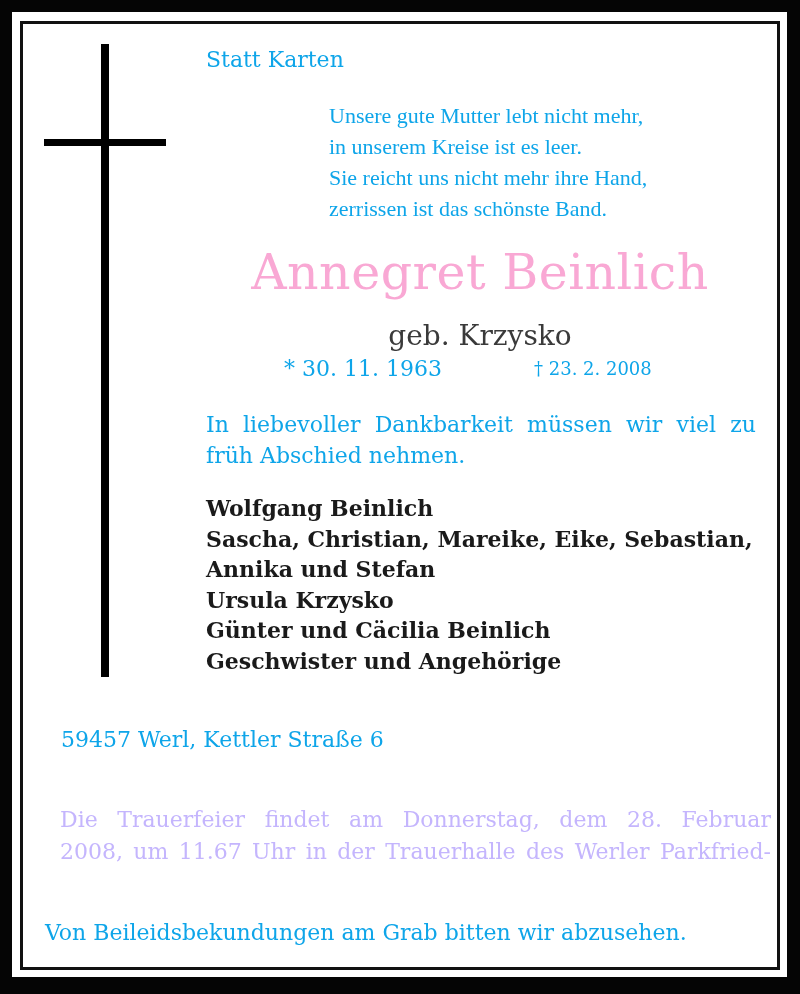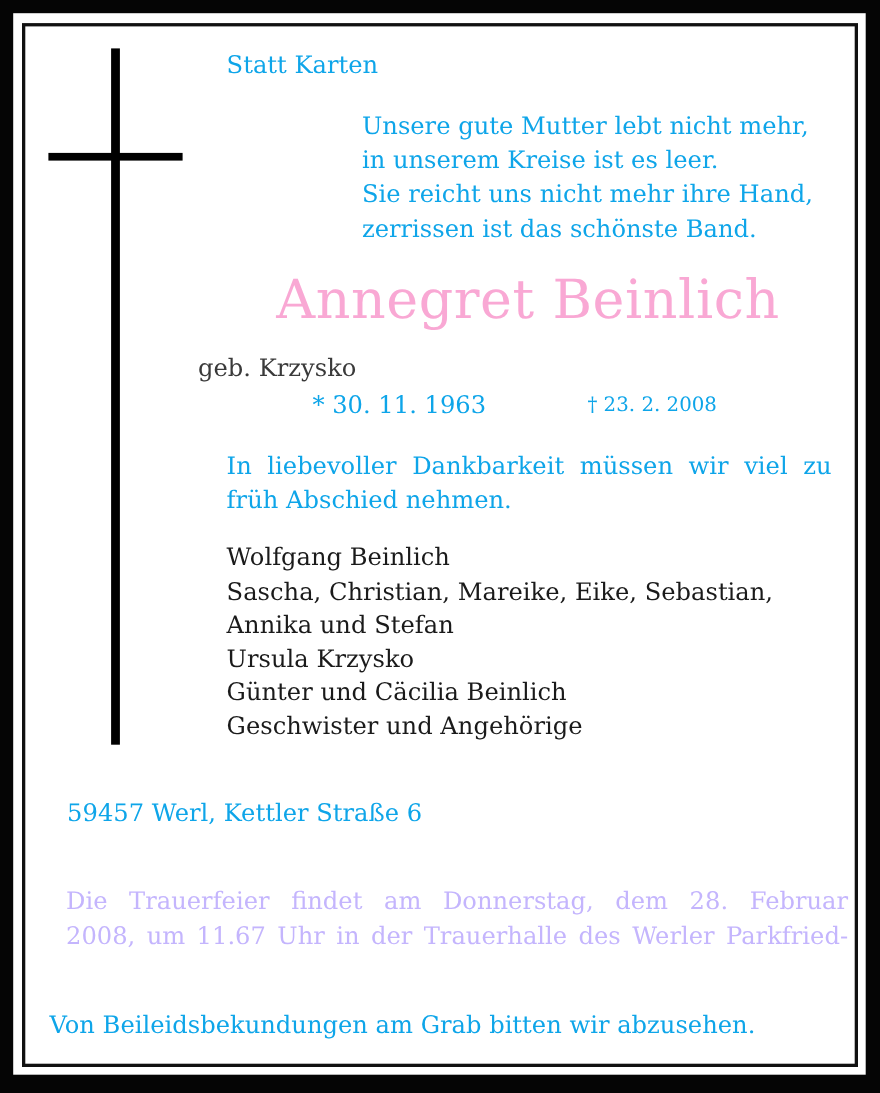--- a/index.html
+++ b/index.html
@@ -50,37 +50,38 @@
       position: absolute;
       white-space: nowrap;
       font-size: 22px;
       line-height: 31px;
       color: #0ea5e9;
     }
     .statt-karten {
       left: 206px; top: 44px;
     }
     .poem {
-      left: 329px; top: 100px;
+      left: 329px; top: 100px; font-family: Liberation Serif, serif;
     }
     .poem .line { display: block; }
     .deceased-name {
       position: absolute;
       left: 180px; width: 600px; top: 238px;
       text-align: center;
       font-size: 49px;
       line-height: 70px;
       color: #f9a8d4;
       white-space: nowrap;
       letter-spacing: 0.5px;
     }
     .maiden-name {
       position: absolute;
       left: 180px; width: 600px; top: 322px;
-      font-size: 22px;
+      text-align: center;
+      font-size: 28px;
       line-height: 28px;
       color: #3a3a3a;
     }
     .birth-date {
       left: 284px; top: 353px;
       font-size: 22px;
     }
     .death-date {
       left: 534px; top: 353px;
       font-size: 18px;
@@ -88,21 +89,21 @@
     .farewell {
       left: 206px; top: 409px;
       width: 550px;
       white-space: normal;
       text-align: justify;
       text-align-last: left;
     }
     .mourners {
       position: absolute;
       left: 206px; top: 493px;
-      font-weight: normal;
+      font-weight: bold;
       font-size: 22px;
       line-height: 30.5px;
       color: #1a1a1a;
       white-space: nowrap;
     }
     .mourners .line { display: block; }
     .address {
       left: 61px; top: 724px;
     }
     .ceremony {

